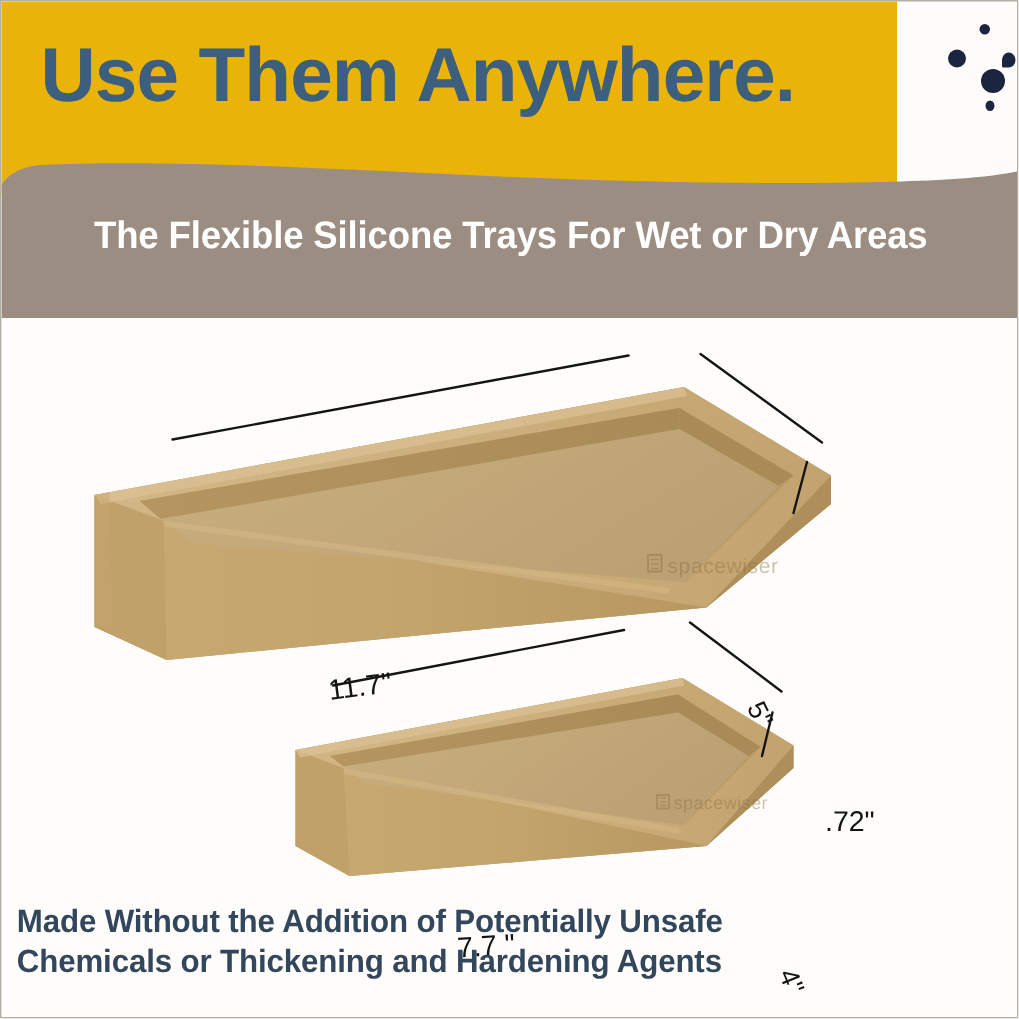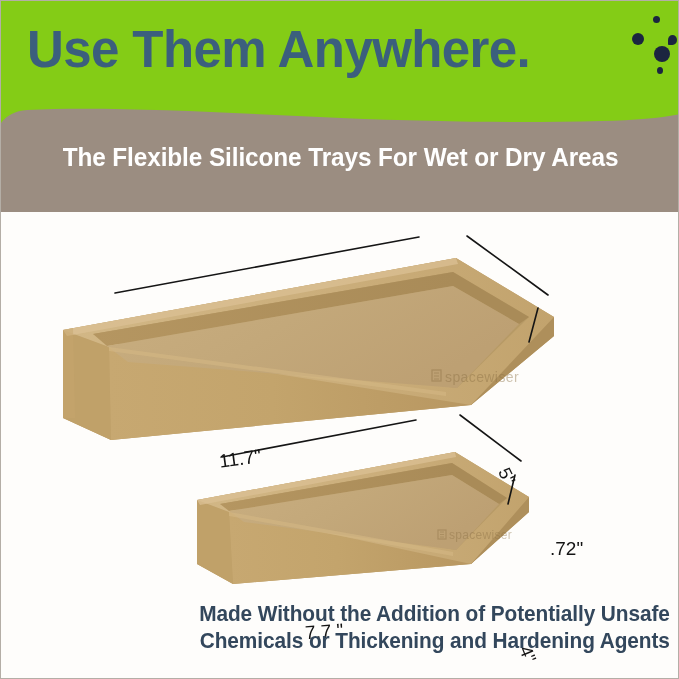--- a/index.html
+++ b/index.html
@@ -20,23 +20,23 @@
     overflow: hidden;
     background: #fdfcfa;
     box-sizing: border-box;
     border: 1px solid #b4aea6;
   }
 
   
   .header-zone {
     position: absolute;
     left: 0; top: 0;
-    width: 679px;
+    width: 597px;
     height: 130px;
-    background: #84cc16;
+    background: #eab308;
   }
 
   .headline {
     position: absolute;
     left: 26px;
     top: 20px;
     font-family: "Liberation Sans", sans-serif;
     font-size: 51px;
     font-weight: bold;
     letter-spacing: -0.6px;
@@ -121,21 +121,21 @@
   .dim-c { left: 549px; top: 326px; font-size: 19px; }
   .dim-d { left: 304px; top: 409px; font-size: 19px; transform: rotate(-4deg); }
   .dim-e { left: 518px; top: 432px; font-size: 18px; transform: rotate(68deg); }
 
   
   .footer-copy {
     position: absolute;
     left: 0;
     top: 600px;
     width: 679px;
-    text-align: right;
+    text-align: left;
     font-family: "Liberation Sans Narrow", "Liberation Sans", sans-serif;
     font-size: 21.5px;
     font-weight: bold;
     color: #33475c;
     line-height: 27px;
     letter-spacing: -0.1px;
   }
   .footer-copy span { display: block; transform: scaleX(0.97); }
 </style>
 </head>

